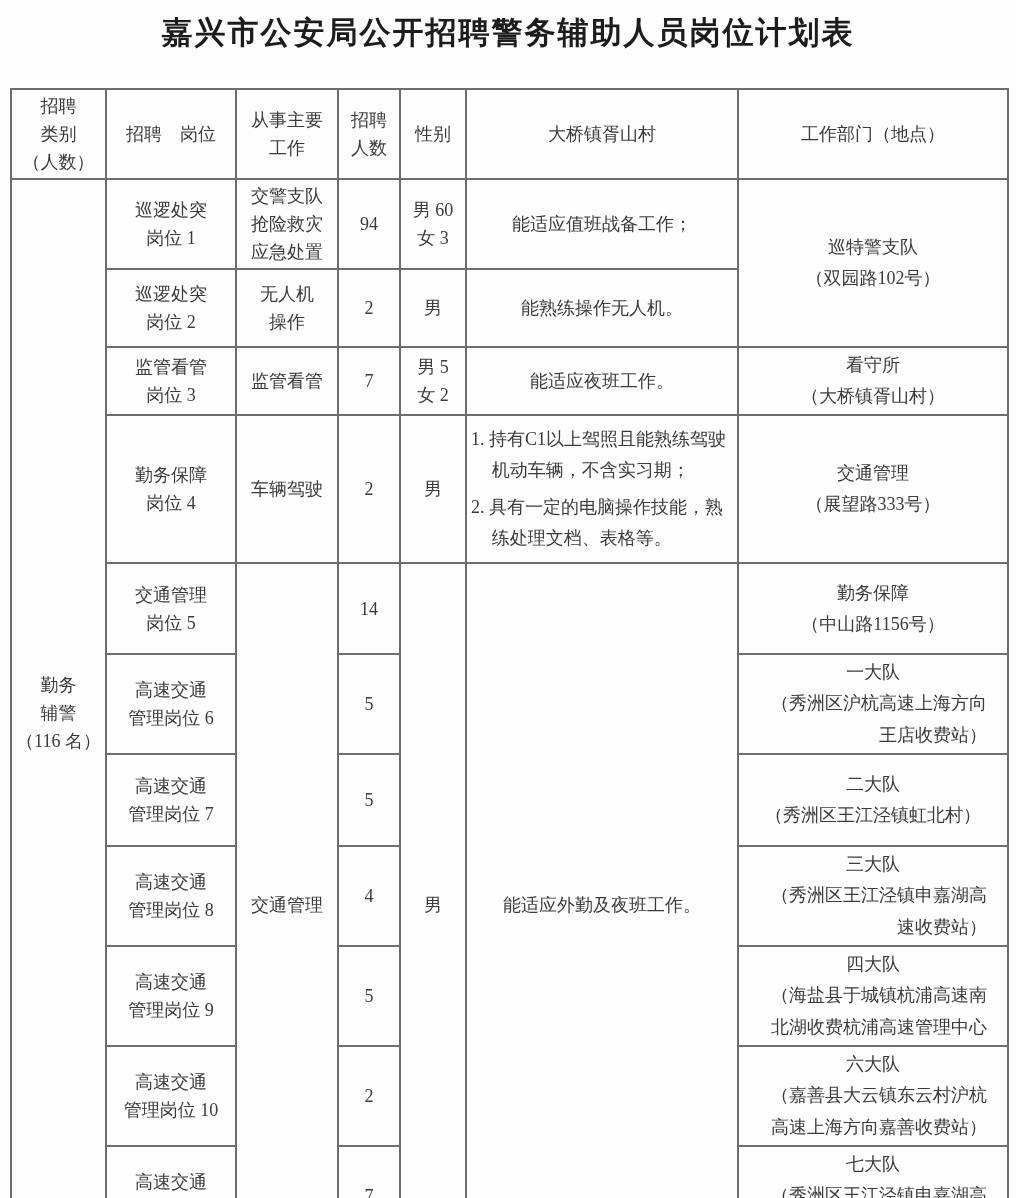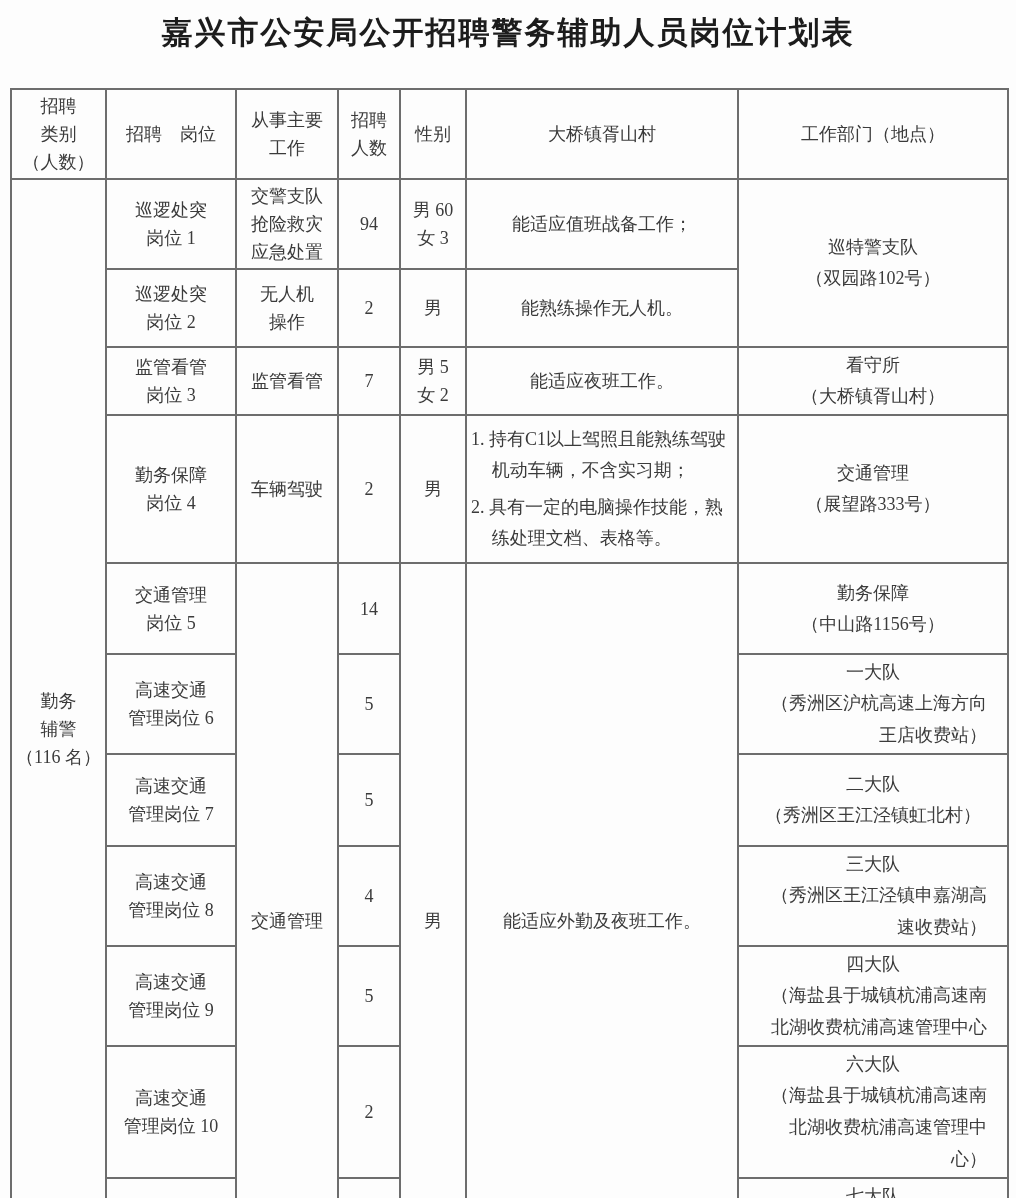--- a/index.html
+++ b/index.html
@@ -210,21 +210,21 @@
         <div class="dept-loc"><span>（海盐县于城镇杭浦高速南北湖收费杭浦高速管理中心</span></div>
       </td>
     </tr>
 
     <tr style="height:89px">
       <td class="ml">高速交通
 管理岗位 10</td>
       <td>2</td>
       <td class="dept">
         <div class="dept-name">六大队</div>
-        <div class="dept-loc"><span>（海盐县于城镇杭浦高速南北湖收费杭浦高速管理中心）</span></div>
+        <div class="dept-loc"><span>（嘉善县大云镇东云村沪杭高速上海方向嘉善收费站）</span></div>
       </td>
     </tr>
 
     <tr style="height:93px">
       <td class="ml">高速交通
 管理岗位 11</td>
       <td>7</td>
       <td class="dept">
         <div class="dept-name">七大队</div>
         <div class="dept-loc"><span>（秀洲区王江泾镇申嘉湖高速收费站）</span></div>

